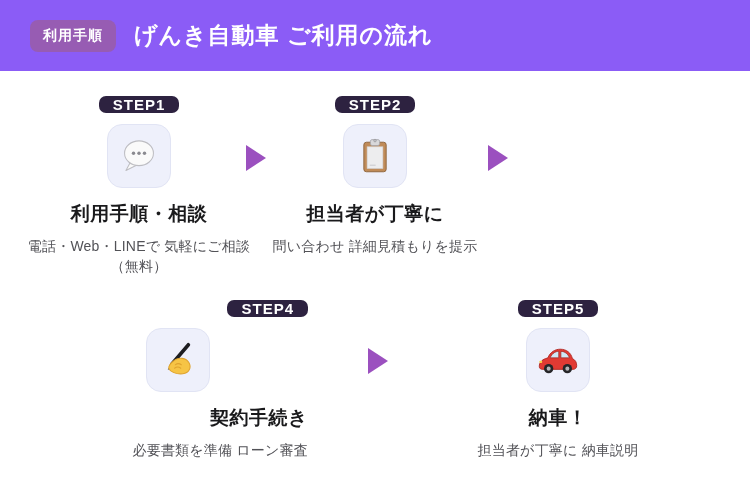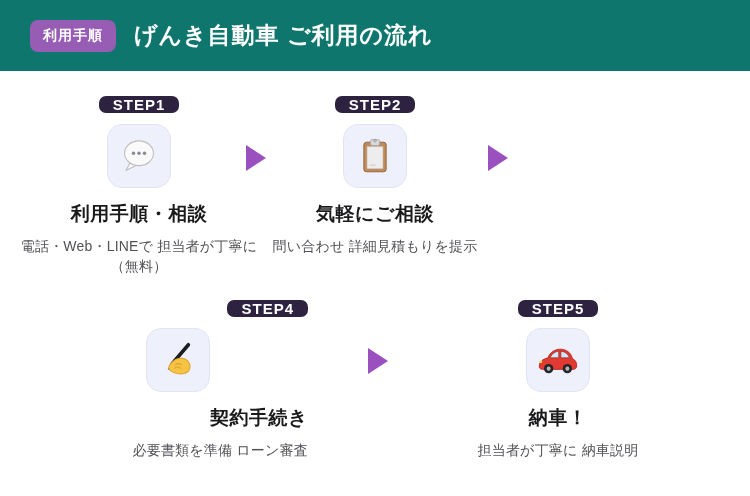--- a/index.html
+++ b/index.html
@@ -9,21 +9,21 @@
   }
   .page{
     position:relative;
     width:750px;height:496px;
     background:#ffffff;
     overflow:hidden;
   }
   
   .header{
     position:absolute;left:0;top:0;width:750px;height:71px;
-    background:#0f766e;
+    background:#8b5cf6;
     display:flex;align-items:center;
     box-sizing:border-box;padding-left:30px;
   }
   .header-badge{
     background:#975cb3;color:#ffffff;
     font-size:14px;font-weight:bold;
     padding:7px 13px;border-radius:8px;
     letter-spacing:1px;white-space:nowrap;
   }
   .header-title{
@@ -80,39 +80,39 @@
       <svg width="44" height="44" viewBox="0 0 64 64">
         <path d="M20 40 L13 53 L29 45 Z" fill="#fafafa" stroke="#bdbdc2" stroke-width="1.5" stroke-linejoin="round"></path>
         <ellipse cx="32" cy="28" rx="21" ry="18" fill="#fafafa" stroke="#bdbdc2" stroke-width="1.5"></ellipse>
         <circle cx="24" cy="28" r="2.5" fill="#8a8a90"></circle>
         <circle cx="32" cy="28" r="2.5" fill="#8a8a90"></circle>
         <circle cx="40" cy="28" r="2.5" fill="#8a8a90"></circle>
       </svg>
     </div>
     <div class="stitle">利用手順・相談</div>
     <div class="sdesc">
-      <div>電話・Web・LINEで 担当者が丁寧に</div>
+      <div>電話・Web・LINEで 気軽にご相談</div>
       <div>（無料）</div>
     </div>
   </div>
 
   <div class="flow-arrow" style="left:246px;top:145px;"></div>
 
   <div class="step" style="left:245px;top:96px;">
     <span class="sbadge">STEP2</span>
     <div class="tile">
       <svg width="42" height="42" viewBox="0 0 64 64">
         <rect x="15" y="11" width="34" height="45" rx="4" fill="#c08b58" stroke="#91683f" stroke-width="1.5"></rect>
         <rect x="20" y="18" width="24" height="33" fill="#ededee" stroke="#d2d2d4" stroke-width="1"></rect>
         <line x1="24" y1="46" x2="33" y2="46" stroke="#c9c9cb" stroke-width="1.5"></line>
         <rect x="25" y="7" width="14" height="9" rx="2.5" fill="#d8d8da" stroke="#a5a5a9" stroke-width="1.2"></rect>
         <circle cx="32" cy="8.5" r="2" fill="#bfbfc2" stroke="#95959a" stroke-width="1"></circle>
       </svg>
     </div>
-    <div class="stitle">気軽にご相談</div>
+    <div class="stitle">担当者が丁寧に</div>
     <div class="sdesc">
       <div>問い合わせ 詳細見積もりを提示</div>
     </div>
   </div>
 
   <div class="flow-arrow" style="left:488px;top:145px;"></div>
 
 
   <div class="step" style="left:48px;top:300px;text-align:right;">
     <span class="sbadge">STEP4</span>

